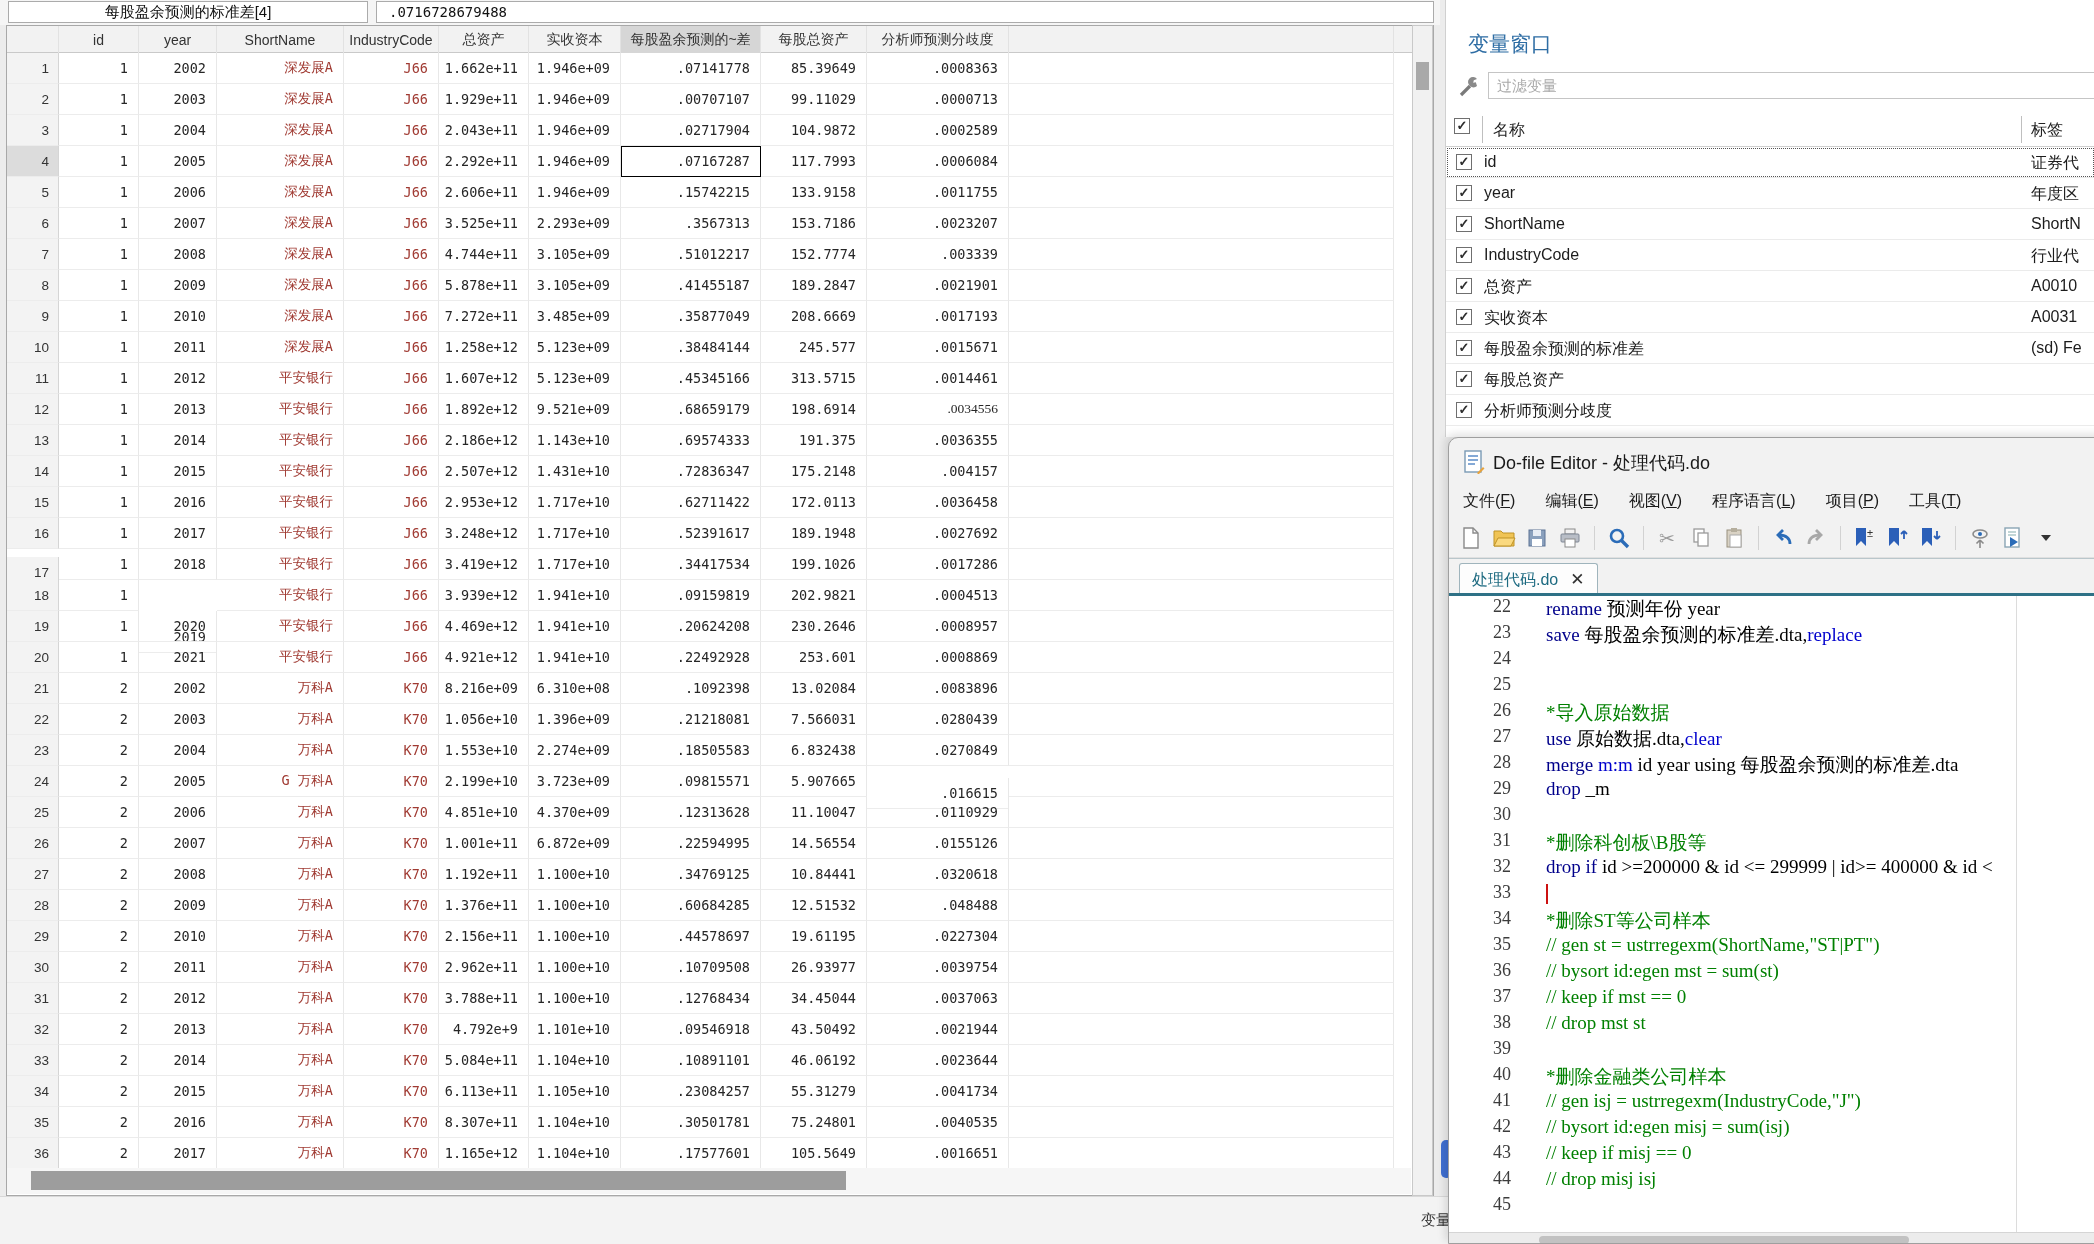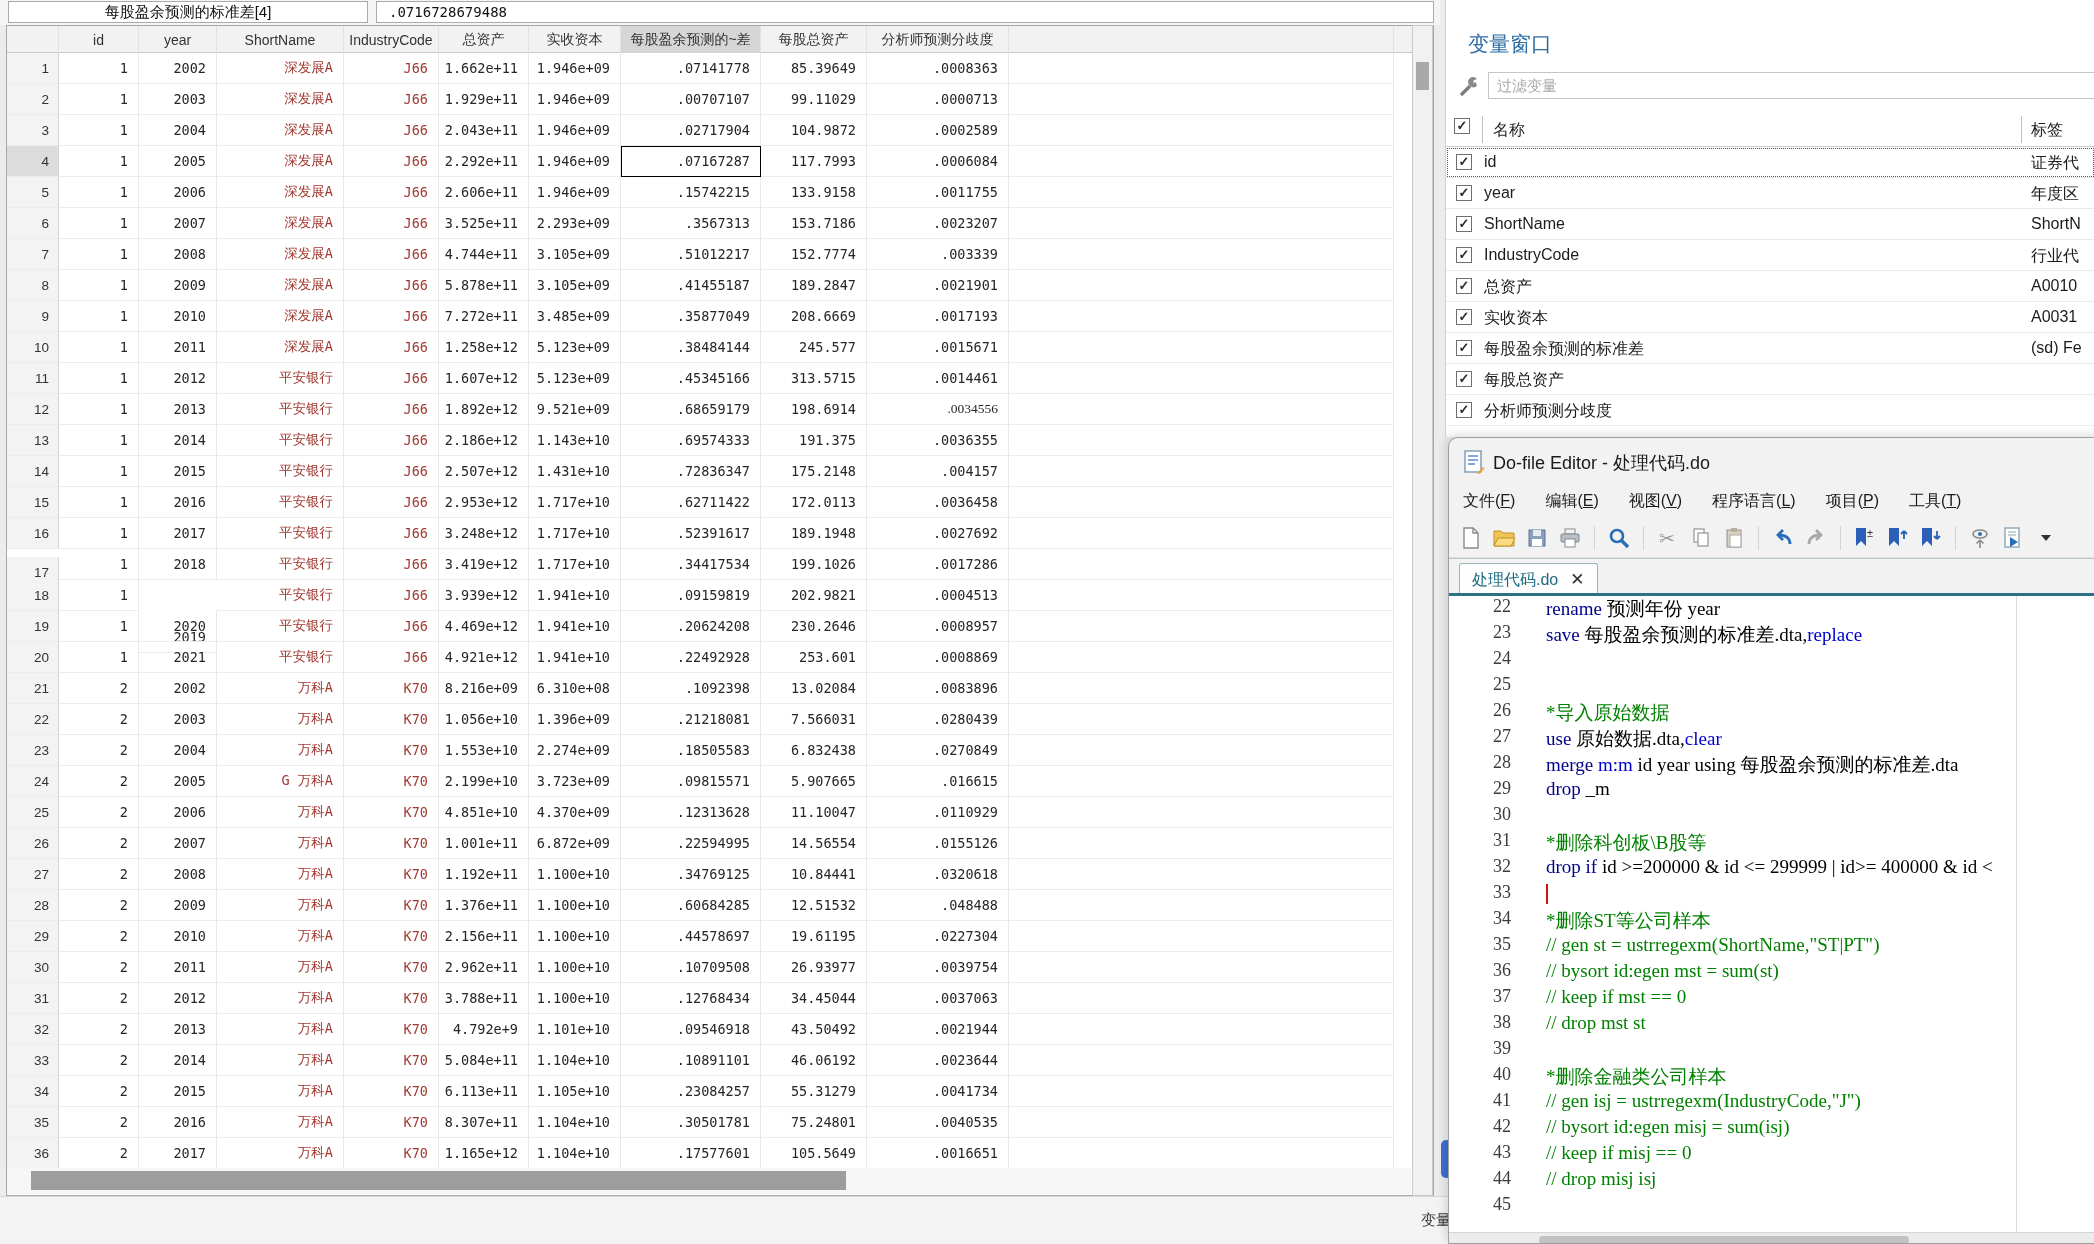--- a/index.html
+++ b/index.html
@@ -406,21 +406,21 @@
       <div class="trow">
         <div class="cell rownum" style="width: 52px;">24</div>
         <div class="cell" style="width: 80px;">2</div>
         <div class="cell" style="width: 78px;">2005</div>
         <div class="cell str" style="width: 127px;">G 万科A</div>
         <div class="cell str" style="width: 95px;">K70</div>
         <div class="cell" style="width: 90px;">2.199e+10</div>
         <div class="cell" style="width: 92px;">3.723e+09</div>
         <div class="cell" style="width: 140px;">.09815571</div>
         <div class="cell" style="width: 106px;">5.907665</div>
-        <div class="cell" style="width: 142px;">.016615</div>
+        <div class="cell" style="width: 142px; margin-top: 12px;">.016615</div>
         <div class="cell filler" style="width: 385px;"></div>
       </div>
       <div class="trow">
         <div class="cell rownum" style="width: 52px;">25</div>
         <div class="cell" style="width: 80px;">2</div>
         <div class="cell" style="width: 78px;">2006</div>
         <div class="cell str" style="width: 127px;">万科A</div>
         <div class="cell str" style="width: 95px;">K70</div>
         <div class="cell" style="width: 90px;">4.851e+10</div>
         <div class="cell" style="width: 92px;">4.370e+09</div>

